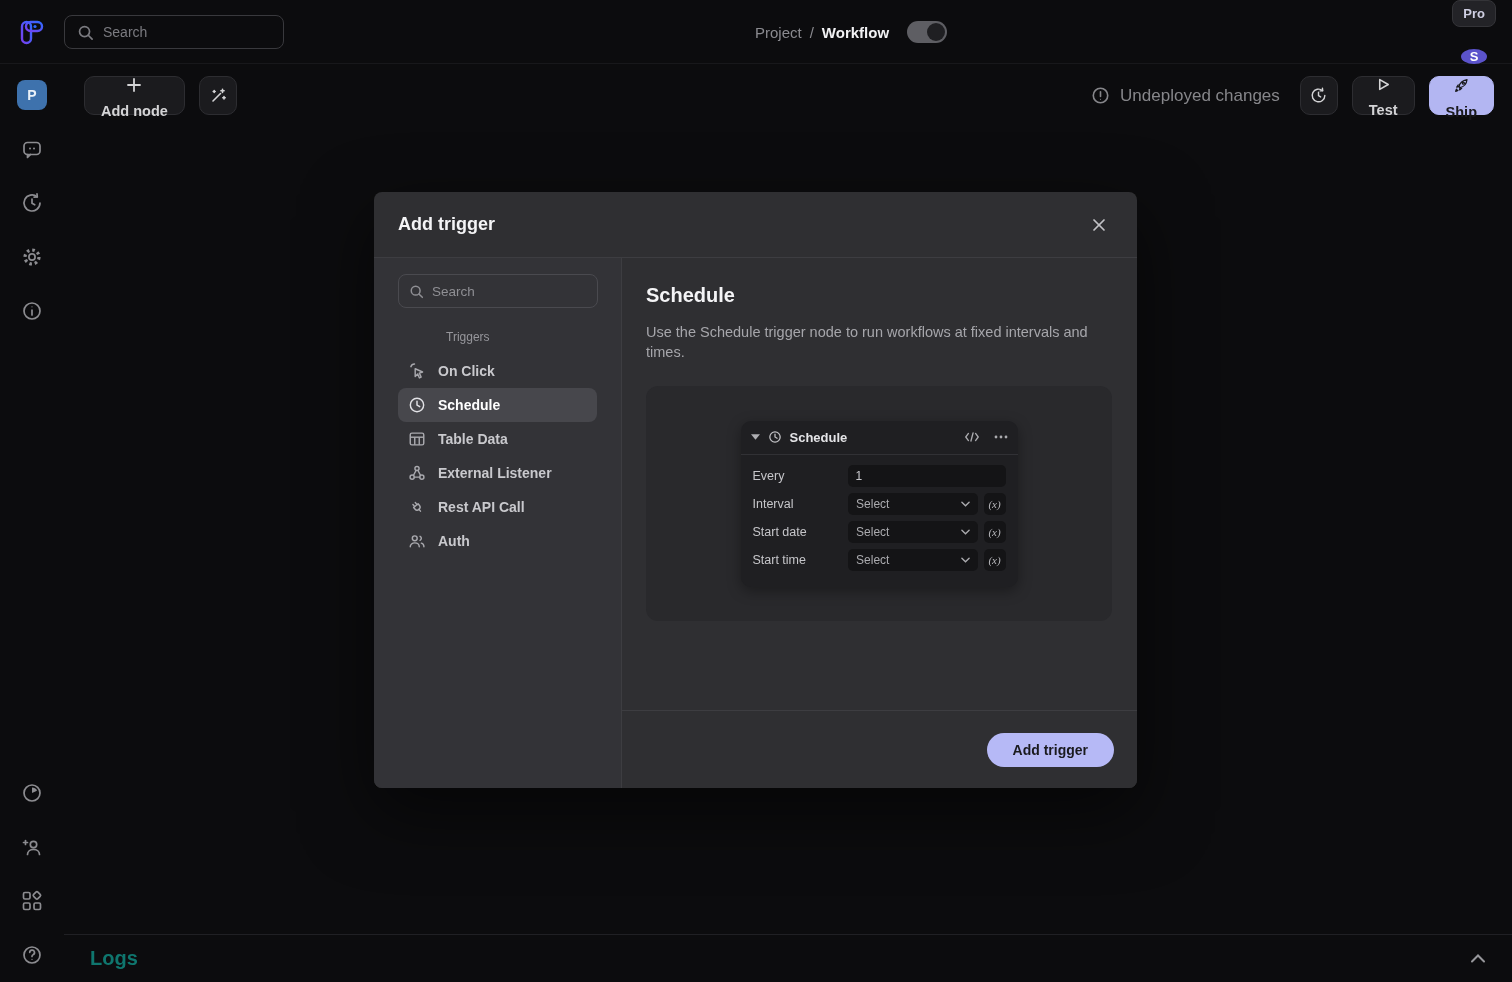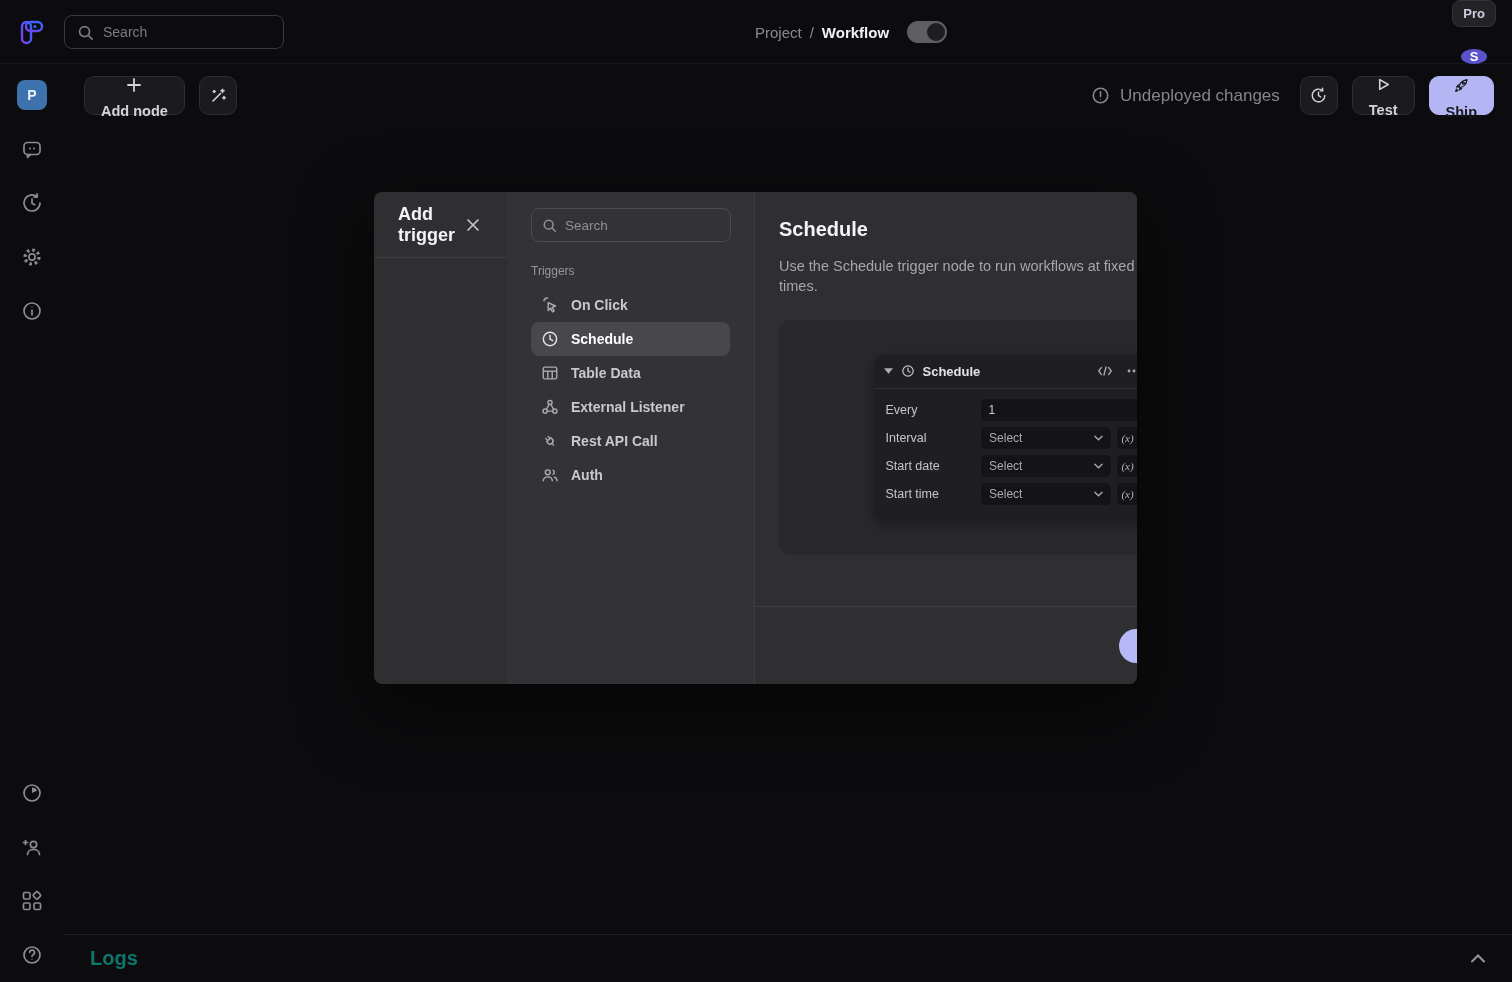--- a/index.html
+++ b/index.html
@@ -84,24 +84,24 @@
     background:#1b1b1e; border:1px solid #2d2d31; border-radius:10px;
     color:#d4d4d6; font-size:14.5px; font-weight:700; padding:0 16px; cursor:pointer;flex-direction:column;
   }
   .btn.square { width:38px; padding:0; justify-content:center; }
   .toolbar-right { position:absolute; right:18px; top:76px; display:flex; align-items:center; gap:14px; }
   .undeployed { display:flex; align-items:center; gap:10px; color:#86868a; font-size:17px; margin-right:6px; }
   .btn.ship { background:#b3b6f2; border-color:#b3b6f2; color:#19191c; }
 
   
   .modal {
-    position:absolute; left:374px; top:192px; width:763px; height:492px;
+    position:absolute; left:374px; top:192px; width:763px; height:596px;
     background:#2f2f32; border-radius:8px; overflow:hidden; z-index:10;
     box-shadow:0 24px 70px rgba(0,0,0,.55);
-    display:flex; 
+    display:flex; flex-direction:column;
   }
   .modal-header {
     height:66px; flex:0 0 66px; display:flex; align-items:center;
     justify-content:space-between; padding:0 24px;
     border-bottom:1px solid #3d3d41;
   }
   .modal-title { font-size:18px; font-weight:700; color:#f4f4f6; }
   .modal-close { width:28px; height:28px; display:flex; align-items:center; justify-content:center;
     color:#c2c2c6; cursor:pointer; border-radius:6px; }
   .modal-body { flex:1; display:flex; min-height:0; }
@@ -112,21 +112,21 @@
   }
   .mini-search {
     width:200px; height:34px; border:1px solid #4a4a4f; border-radius:8px;
     display:flex; align-items:center; gap:8px; padding:0 10px; color:#8f8f94;
   }
   .mini-search input {
     background:transparent; border:none; outline:none; color:#d8d8da;
     font-size:13.5px; width:100%; font-family:inherit;
   }
   .mini-search input::placeholder { color:#8f8f94; }
-  .section-label { margin-top:22px; font-size:12px; color:#97979c; }
+  .section-label { margin-top:22px; font-size:12px; color:#97979c;margin-left:48px; }
   .trigger-list { margin-top:10px; display:flex; flex-direction:column; }
   .trigger-item {
     height:34px; display:flex; align-items:center; gap:12px;
     padding:0 10px; border-radius:8px; color:#c9c9cd;
     font-size:14px; font-weight:600; cursor:pointer;
   }
   .trigger-item .icon { color:#a9a9ae; }
   .trigger-item.selected { background:#47474c; color:#ffffff; }
   .trigger-item.selected .icon { color:#e2e2e6; }
 

